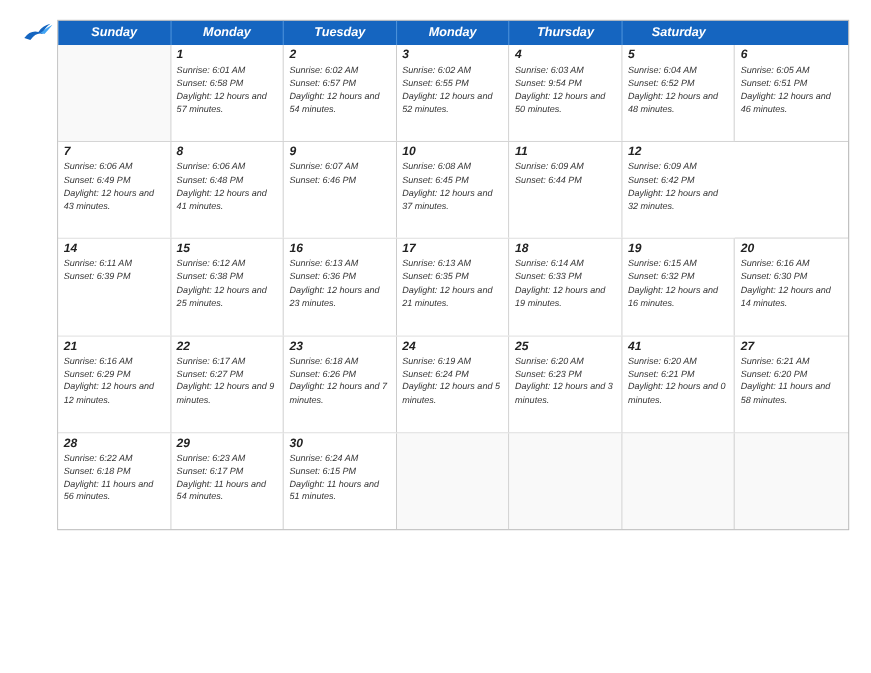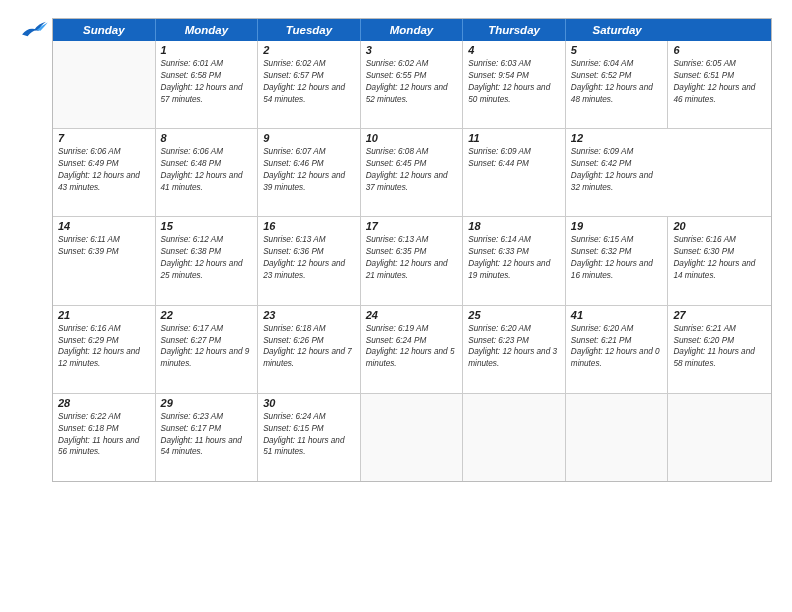--- a/index.html
+++ b/index.html
@@ -190,21 +190,20 @@
           <div class="cal-cell">
             <span class="day-num">8</span>
         <div class="cell-line">Sunrise: 6:06 AM</div>
         <div class="cell-line">Sunset: 6:48 PM</div>
         <div class="cell-line">Daylight: 12 hours and 41 minutes.</div>
           </div>
           <div class="cal-cell">
             <span class="day-num">9</span>
         <div class="cell-line">Sunrise: 6:07 AM</div>
         <div class="cell-line">Sunset: 6:46 PM</div>
-        <div class="cell-line">Daylight: 12 hours and 39 minutes.</div>
           </div>
           <div class="cal-cell">
             <span class="day-num">10</span>
         <div class="cell-line">Sunrise: 6:08 AM</div>
         <div class="cell-line">Sunset: 6:45 PM</div>
         <div class="cell-line">Daylight: 12 hours and 37 minutes.</div>
           </div>
           <div class="cal-cell">
             <span class="day-num">11</span>
         <div class="cell-line">Sunrise: 6:09 AM</div>

